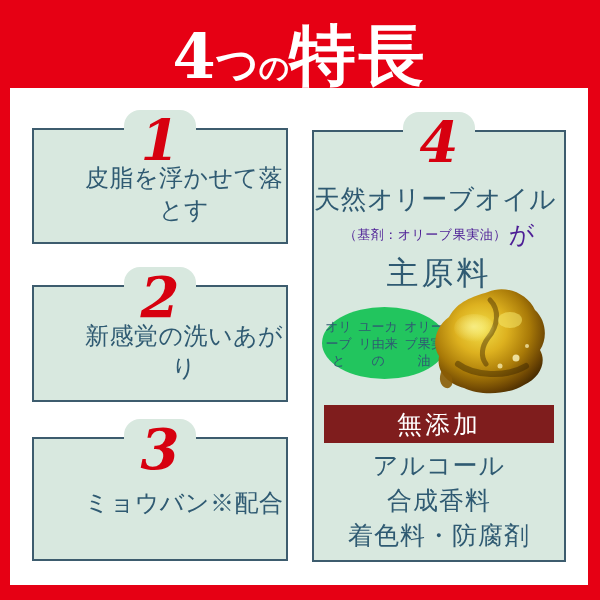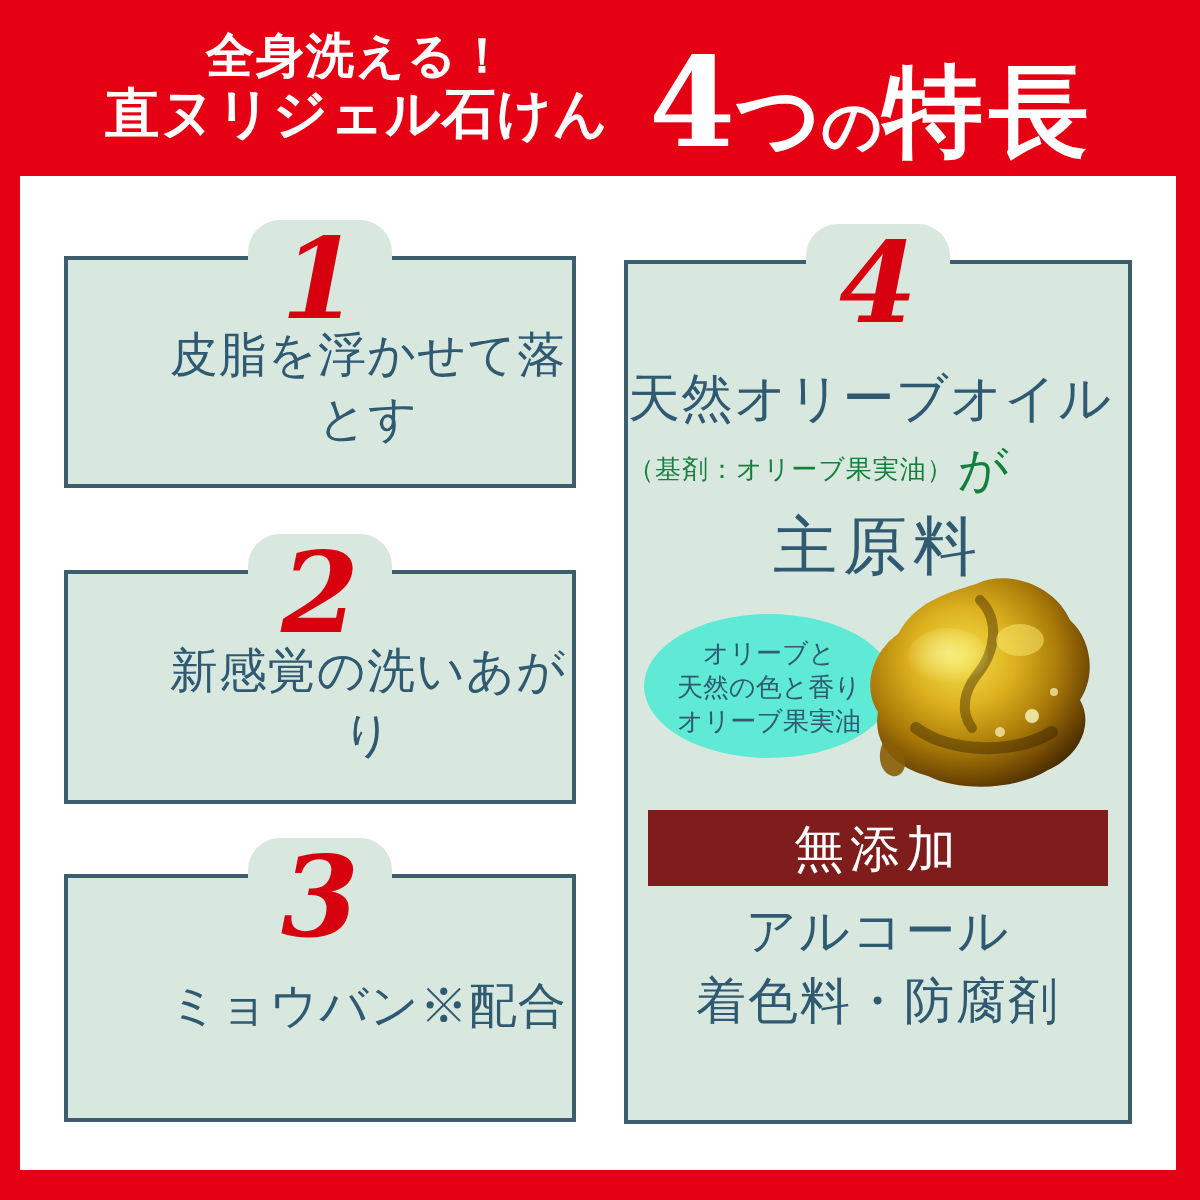--- a/index.html
+++ b/index.html
@@ -17,21 +17,21 @@
   .header-left { text-align:center; font-weight:bold; line-height:1.15; }
   .h-line1 { font-size:24px; letter-spacing:1px; }
   .h-line2 { font-size:27px; letter-spacing:0.5px; }
   .header-right {
     display:flex; align-items:baseline;
     font-family:"DejaVu Serif", serif; font-weight:bold; margin-top:4px;
   }
   .f-num  { font-size:62px; line-height:1; }
   .f-tsu  { font-size:42px; }
   .f-no   { font-size:30px; }
-  .f-main { font-size:50px; letter-spacing:3px;margin-top:20px; }
+  .f-main { font-size:66px; letter-spacing:3px;margin-top:20px; }
   
   .content {
     position:absolute; left:10px; top:88px; width:578px; height:497px;
     background:#ffffff;
   }
   
   .feature-box {
     position:absolute; box-sizing:border-box;
     background:#d8e8df; border:2px solid #3d5c6e;
   }
@@ -50,53 +50,49 @@
     font-size:56px; line-height:60px; color:#d7000f;
   }
   .box-text {
     position:absolute; left:0; right:0; top:50%; transform:translateY(-38%);
     text-align:center; font-size:24px; color:#2f5a72; letter-spacing:0.5px;margin-left:48px;
   }
   
   .f4-title1 { position:absolute; left:0; right:0; top:50px;  text-align:left;
                font-size:26px; color:#2f5a72; letter-spacing:0.5px; }
   .f4-subrow { position:absolute; left:0; right:0; top:86px;
-               display:flex; align-items:center; 
-               color:#15803d; }
+               display:flex; align-items:center; justify-content:center;
+               color:#4c1d95; }
   .f4-sub { font-size:13px; letter-spacing:0.5px; }
   .f4-ga  { font-size:25px; margin-left:2px; }
   .f4-title2 { position:absolute; left:0; right:0; top:120px; text-align:center;
                font-size:32px; color:#2f5a72; letter-spacing:3px; }
   .f4-visual { position:absolute; left:0; top:152px; width:250px; height:120px; }
   .bubble {
     position:absolute; left:8px; top:23px; width:125px; height:72px;
-    background:#5eead4; border-radius:50%;
-    display:flex; flex-direction:column; align-items:center; justify-content:center;
+    background:#22c55e; border-radius:50%;
+    display:flex; align-items:center; justify-content:center;
     font-size:13px; line-height:17px; color:#2f5a72; text-align:center;
   }
   .gel { position:absolute; left:116px; top:2px; }
   .bar {
     position:absolute; left:50%; transform:translateX(-50%); top:273px;
     width:230px; height:38px; background:#7f1d1d; color:#ffffff;
     display:flex; align-items:center; justify-content:center;
     font-size:25px; letter-spacing:3px;
   }
   .f4-list { position:absolute; left:0; right:0; top:318px; text-align:center;
              font-size:25px; line-height:35px; color:#2f5a72; letter-spacing:1px;font-family:Liberation Mono, monospace; }
 </style>
 </head>
 <body>
 
 <div class="page">
 
   <div class="header">
-    <div class="header-left">
-      <div class="h-line1">全身洗える！</div>
-      <div class="h-line2">直ヌリジェル石けん</div>
-    </div>
     <div class="header-right">
       <span class="f-num">4</span>
       <span class="f-tsu">つ</span>
       <span class="f-no">の</span>
       <span class="f-main">特長</span>
     </div>
   </div>
 
   <div class="content">
 
@@ -128,21 +124,21 @@
       <div class="f4-title1">天然オリーブオイル</div>
       <div class="f4-subrow">
         <span class="f4-sub">（基剤：オリーブ果実油）</span>
         <span class="f4-ga">が</span>
       </div>
       <div class="f4-title2">主原料</div>
 
       <div class="f4-visual">
         <div class="bubble">
           <span>オリーブと</span>
-          <span>天然の色と香り</span>
+          <span>ユーカリ由来の</span>
           <span>オリーブ果実油</span>
         </div>
         <svg class="gel" viewBox="0 0 120 112" width="120" height="112" aria-hidden="true">
           <defs>
             <radialGradient id="gelg" cx="42%" cy="38%" r="68%">
               <stop offset="0%" stop-color="#f3e04a"></stop>
               <stop offset="35%" stop-color="#ddb11f"></stop>
               <stop offset="65%" stop-color="#a97a08"></stop>
               <stop offset="88%" stop-color="#6b4403"></stop>
               <stop offset="100%" stop-color="#452a01"></stop>
@@ -161,18 +157,19 @@
           <circle cx="70" cy="80" r="2.5" fill="#fdf6c0" opacity="0.7"></circle>
           <circle cx="97" cy="60" r="2" fill="#fdf6c0" opacity="0.7"></circle>
           <path d="M12,84 C8,92 10,100 16,102 C20,103 24,99 22,92 C21,88 16,86 12,84 Z" fill="#8a5c05" opacity="0.9"></path>
         </svg>
       </div>
 
       <div class="bar">無添加</div>
 
       <div class="f4-list">
         <div>アルコール</div>
+        <div>合成香料</div>
         <div>着色料・防腐剤</div>
       </div>
     </div>
 
   </div>
 </div>
 
 </body></html>

